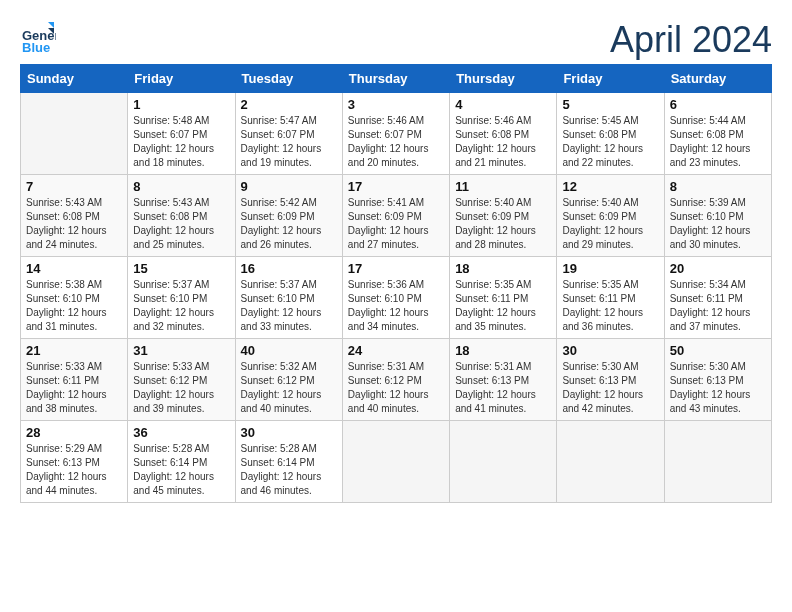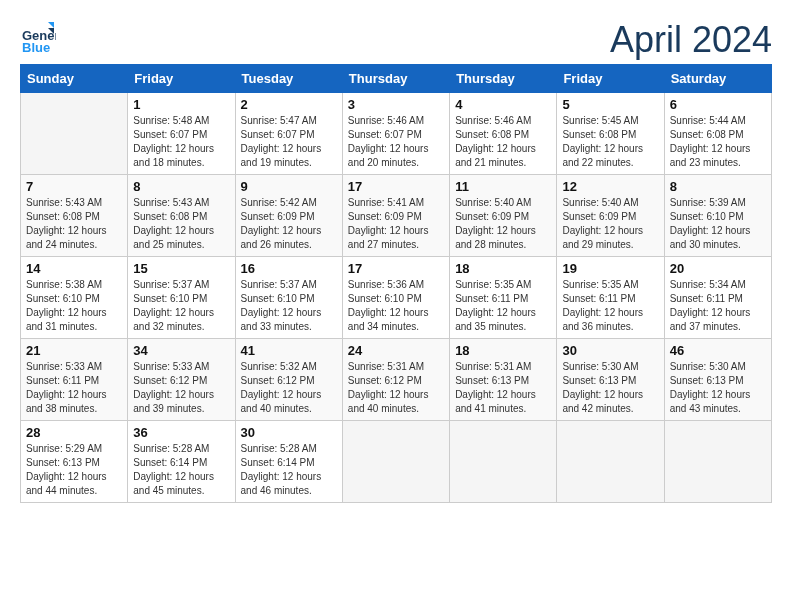--- a/index.html
+++ b/index.html
@@ -202,41 +202,41 @@
             <span class="day-number">20</span>
             <div class="day-info">Sunrise: 5:34 AM<br>Sunset: 6:11 PM<br>Daylight: 12 hours and 37 minutes.</div>
           </td>
         </tr>
         <tr class="row-even">
           <td>
             <span class="day-number">21</span>
             <div class="day-info">Sunrise: 5:33 AM<br>Sunset: 6:11 PM<br>Daylight: 12 hours and 38 minutes.</div>
           </td>
           <td>
-            <span class="day-number">34</span>
+            <span class="day-number">31</span>
             <div class="day-info">Sunrise: 5:33 AM<br>Sunset: 6:12 PM<br>Daylight: 12 hours and 39 minutes.</div>
           </td>
           <td>
-            <span class="day-number">41</span>
+            <span class="day-number">40</span>
             <div class="day-info">Sunrise: 5:32 AM<br>Sunset: 6:12 PM<br>Daylight: 12 hours and 40 minutes.</div>
           </td>
           <td>
             <span class="day-number">24</span>
             <div class="day-info">Sunrise: 5:31 AM<br>Sunset: 6:12 PM<br>Daylight: 12 hours and 40 minutes.</div>
           </td>
           <td>
             <span class="day-number">18</span>
             <div class="day-info">Sunrise: 5:31 AM<br>Sunset: 6:13 PM<br>Daylight: 12 hours and 41 minutes.</div>
           </td>
           <td>
             <span class="day-number">30</span>
             <div class="day-info">Sunrise: 5:30 AM<br>Sunset: 6:13 PM<br>Daylight: 12 hours and 42 minutes.</div>
           </td>
           <td>
-            <span class="day-number">46</span>
+            <span class="day-number">50</span>
             <div class="day-info">Sunrise: 5:30 AM<br>Sunset: 6:13 PM<br>Daylight: 12 hours and 43 minutes.</div>
           </td>
         </tr>
         <tr>
           <td>
             <span class="day-number">28</span>
             <div class="day-info">Sunrise: 5:29 AM<br>Sunset: 6:13 PM<br>Daylight: 12 hours and 44 minutes.</div>
           </td>
           <td>
             <span class="day-number">36</span>

